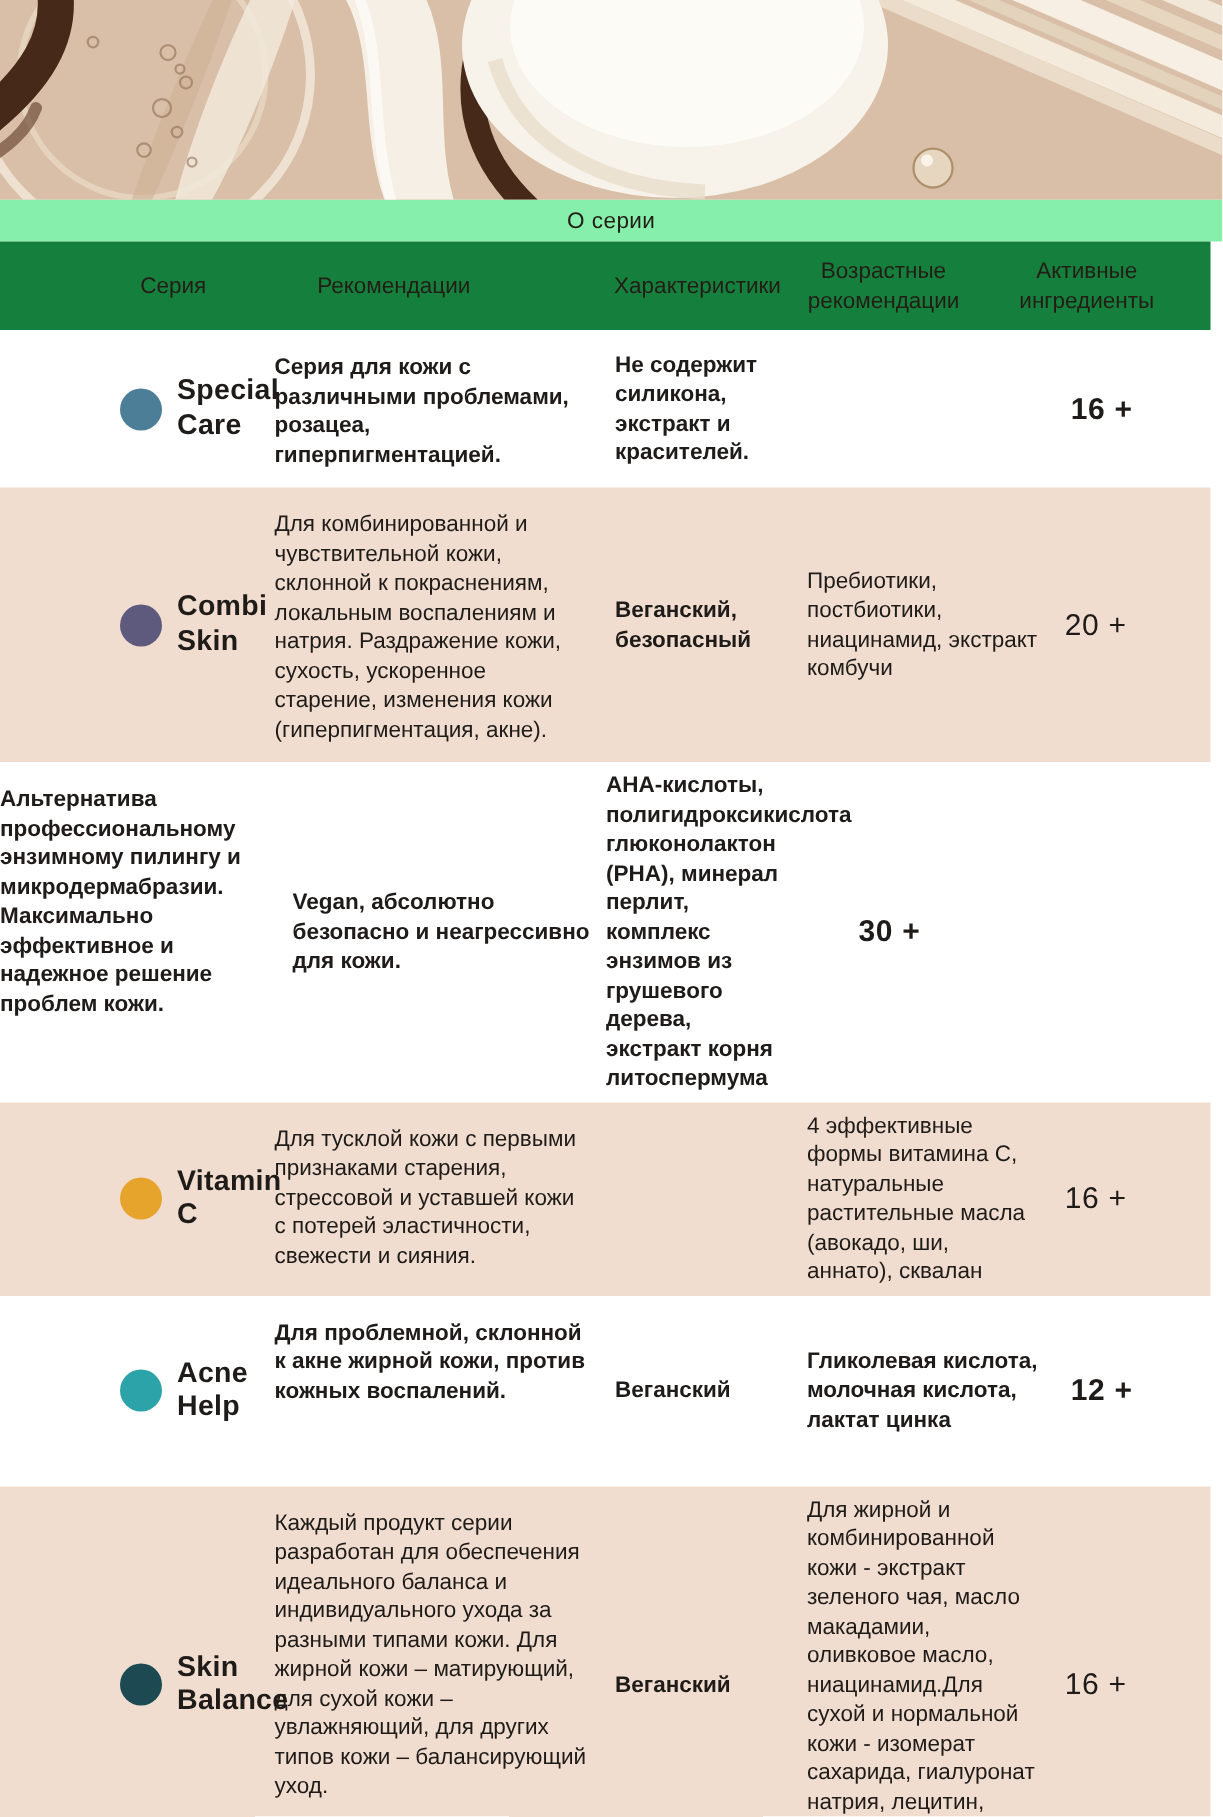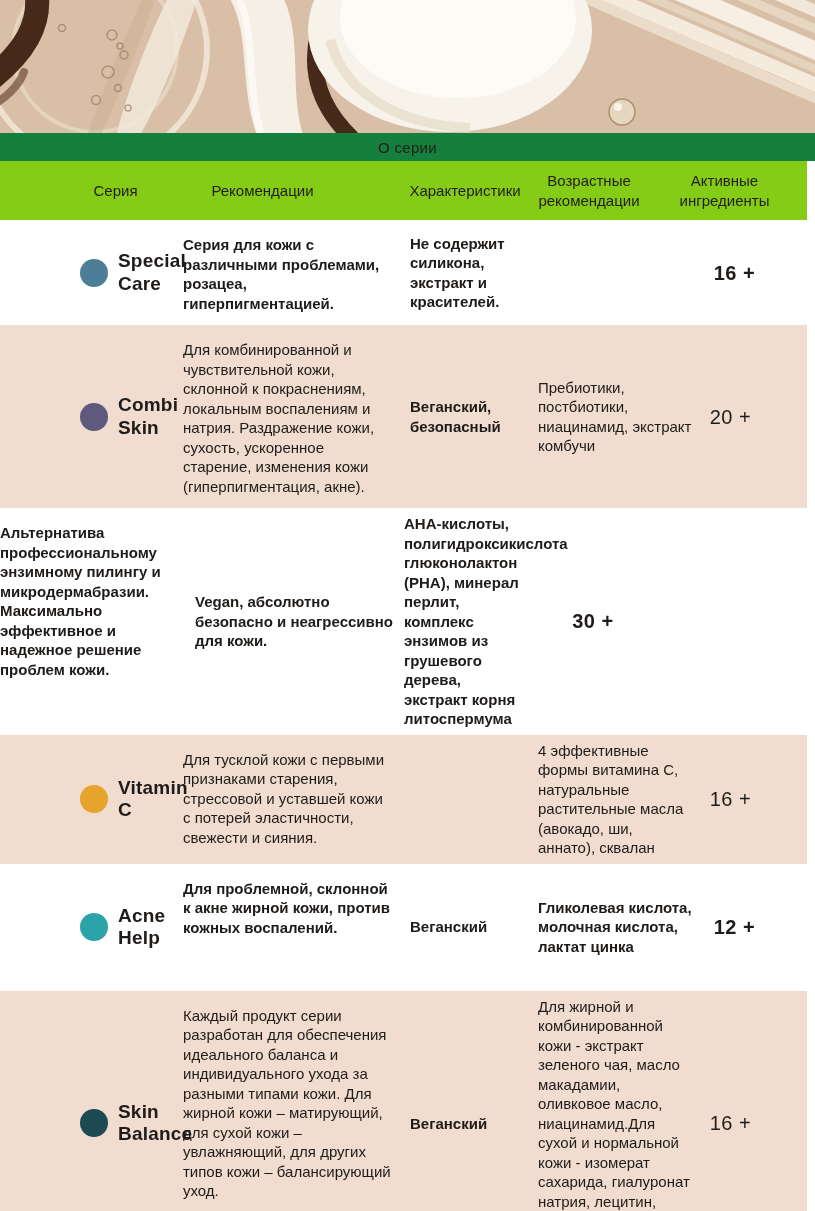--- a/index.html
+++ b/index.html
@@ -5,26 +5,26 @@
   * { margin:0; padding:0; box-sizing:border-box; }
   html,body { background:#ffffff; }
   body { font-family:"Liberation Sans", sans-serif; color:#1e1b19; }
   .page { position:relative; width:815px; height:1211px; margin:0 auto; background:#ffffff; overflow:hidden; }
 
   
   .hero { position:relative; width:815px; height:133px; background:#d9bfa7; overflow:hidden; }
   .hero svg { display:block; }
 
   
-  .title-bar { width:815px; height:28px; background:#15803d; display:flex; align-items:center; justify-content:center; }
+  .title-bar { width:815px; height:28px; background:#86efac; display:flex; align-items:center; justify-content:center; }
   .title-bar span { font-size:15px; color:#241d16; letter-spacing:.3px; }
 
   
   .grid-row { display:grid; grid-template-columns:183px 215px 134px 166px 1fr; }
-  .thead { width:807px; min-height:59px; background:#84cc16; align-items:center; }
+  .thead { width:807px; min-height:59px; background:#15803d; align-items:center; }
   .thead .hcell { display:flex; justify-content:center; align-items:center; font-size:15px; line-height:1.3; text-align:center; color:#241d16; }
   .thead .hcell.c1 span { transform:translateX(24px); }
   .thead .hcell.c2 span { transform:translateX(-28px); }
   .thead .hcell.c4 span { transform:translateX(-28px); display:inline-block; max-width:100px; }
   .thead .hcell.c5 span { transform:translateX(-26px); display:inline-block; max-width:104px; }
 
   .row { width:815px; }
   .row.pink { width:807px; background:#f1ddcf; }
   .row.light { background:#ffffff; }
   .row.light .rec, .row.light .char, .row.light .ing, .row.light .age { font-weight:700; }

